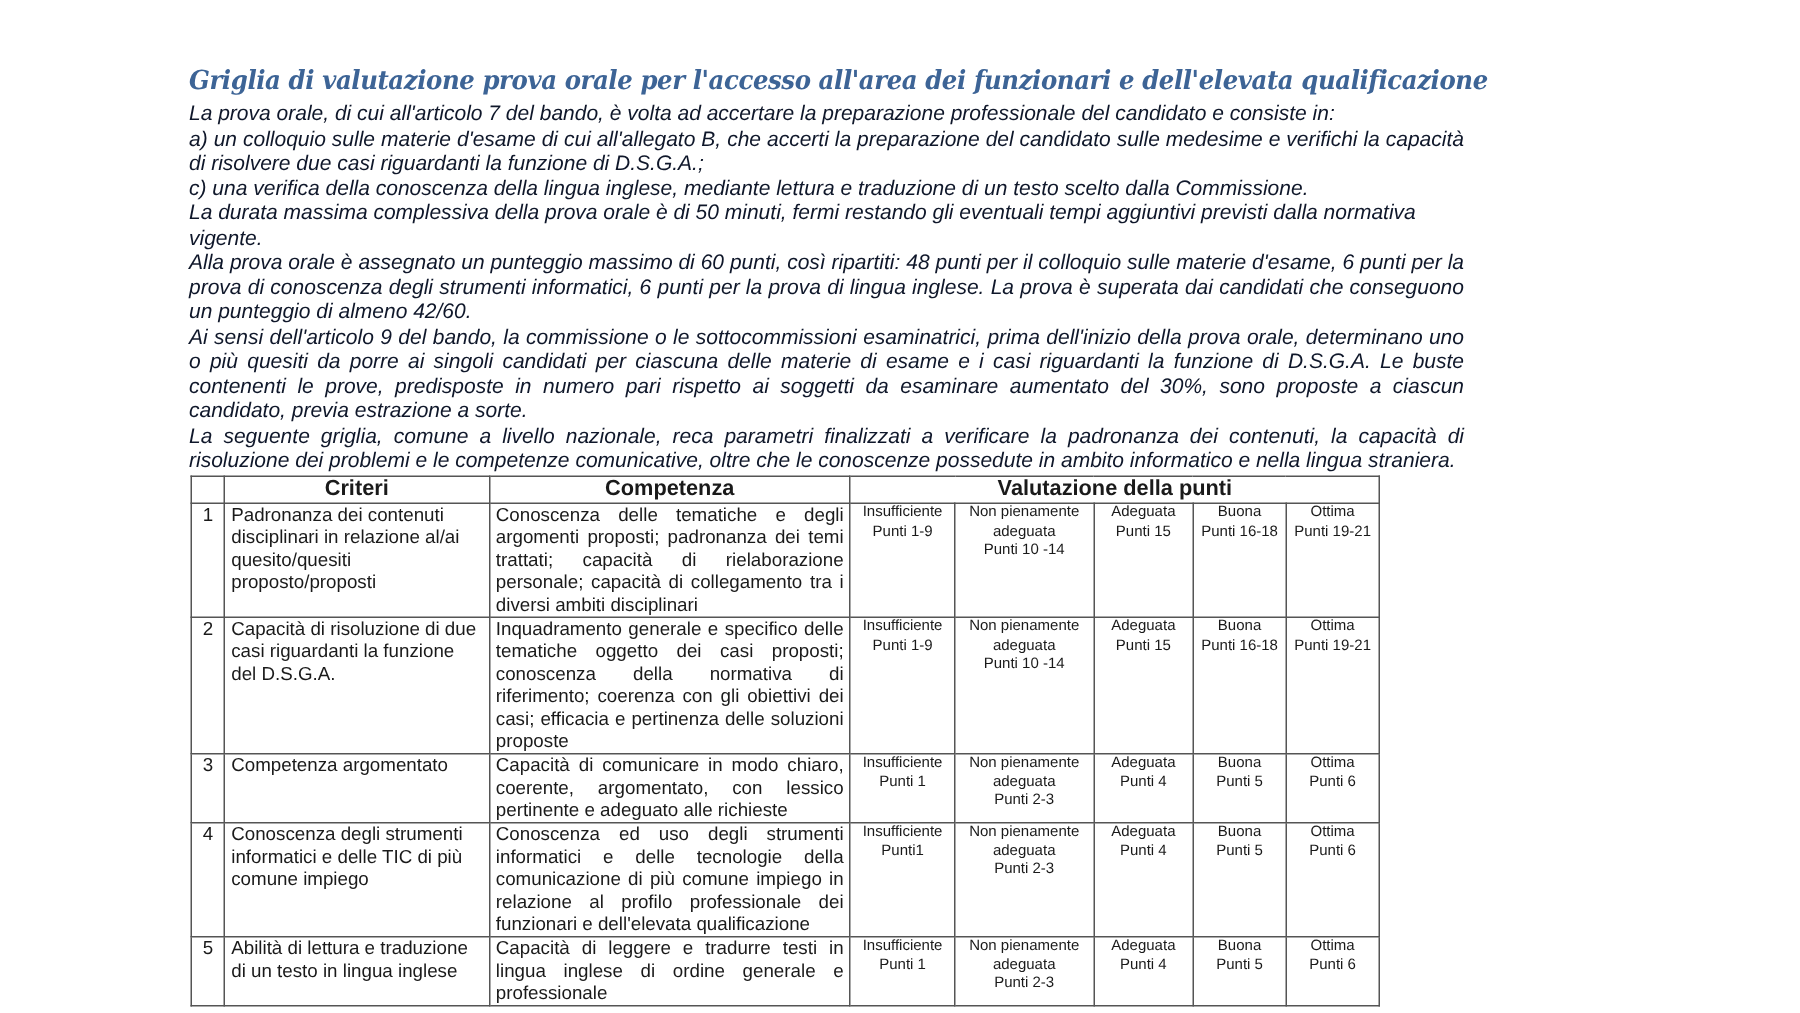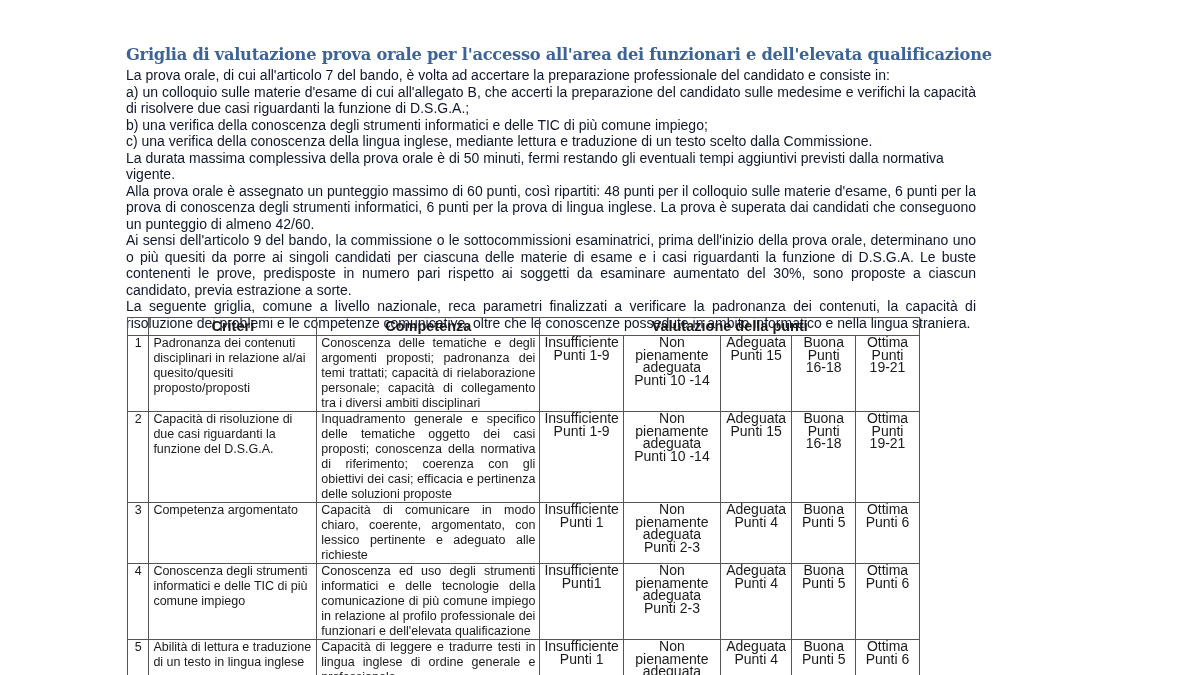--- a/index.html
+++ b/index.html
@@ -1,17 +1,17 @@
 <!DOCTYPE html>
 <html><head>
   <meta charset="utf-8">
   <style>
     html, body { margin: 0; padding: 0; background: #ffffff; }
     body { width: 1200px; height: 675px; overflow: hidden; position: relative; }
-    .page { position: absolute; left: 126px; top: 44px; width: 850px; }
+    .page { position: absolute; left: 126px; top: 44px; width: 850px; font-style: italic; }
     .title {
       font-family: "DejaVu Serif", serif;
       font-weight: bold;
       font-size: 17.5px;
       color: #3d6496;
       margin: 0 0 3px 0;
       letter-spacing: -0.3px;
       white-space: nowrap;
       transform: scaleX(0.93);
       transform-origin: left;
@@ -41,42 +41,41 @@
       font-size: 14.5px;
       font-weight: bold;
       text-align: center;
       height: 17px;
       padding: 0;
       line-height: 17px;
     }
     td.num { width: 16px; text-align: center; vertical-align: middle; font-size: 12.5px; padding: 0; }
     td.crit { width: 200px; font-size: 12.5px; line-height: 15px; }
     td.desc { width: 300px; font-size: 12.5px; line-height: 15px; text-align: justify; text-align-last: left; }
-    td.score { font-size: 14px; line-height: 12.5px; text-align: center; padding-top: 1px; }
+    td.score { font-size: 10px; line-height: 12.5px; text-align: center; padding-top: 1px; }
     td.score span { display: block; }
     tr.r1 td { height: 58px; }
     tr.r2 td { height: 74px; }
     tr.r3 td { height: 44px; }
     tr.r4 td { height: 58px; }
     tr.r5 td { height: 44px; }
     .sc1 { width: 64px; }
     .sc2 { width: 98px; }
     .sc3 { width: 64px; }
     .sc4 { width: 64px; }
     .sc5 { width: 64px; }
   </style>
 </head>
 <body>
 
 <div class="page">
   <h1 class="title">Griglia di valutazione prova orale per l'accesso all'area dei funzionari e dell'elevata qualificazione</h1>
   <div class="intro">
     <p>La prova orale, di cui all'articolo 7 del bando, è volta ad accertare la preparazione professionale del candidato e consiste in:</p>
     <p class="just">a) un colloquio sulle materie d'esame di cui all'allegato B, che accerti la preparazione del candidato sulle medesime e verifichi la capacità di risolvere due casi riguardanti la funzione di D.S.G.A.;</p>
-    <p>b) una verifica della conoscenza degli strumenti informatici e delle TIC di più comune impiego;</p>
     <p>c) una verifica della conoscenza della lingua inglese, mediante lettura e traduzione di un testo scelto dalla Commissione.</p>
     <p>La durata massima complessiva della prova orale è di 50 minuti, fermi restando gli eventuali tempi aggiuntivi previsti dalla normativa vigente.</p>
     <p class="just">Alla prova orale è assegnato un punteggio massimo di 60 punti, così ripartiti: 48 punti per il colloquio sulle materie d'esame, 6 punti per la prova di conoscenza degli strumenti informatici, 6 punti per la prova di lingua inglese. La prova è superata dai candidati che conseguono un punteggio di almeno 42/60.</p>
     <p class="just">Ai sensi dell'articolo 9 del bando, la commissione o le sottocommissioni esaminatrici, prima dell'inizio della prova orale, determinano uno o più quesiti da porre ai singoli candidati per ciascuna delle materie di esame e i casi riguardanti la funzione di D.S.G.A. Le buste contenenti le prove, predisposte in numero pari rispetto ai soggetti da esaminare aumentato del 30%, sono proposte a ciascun candidato, previa estrazione a sorte.</p>
     <p class="just">La seguente griglia, comune a livello nazionale, reca parametri finalizzati a verificare la padronanza dei contenuti, la capacità di risoluzione dei problemi e le competenze comunicative, oltre che le conoscenze possedute in ambito informatico e nella lingua straniera.</p>
   </div>
 </div>
 
 <table class="grid">
   <thead>

